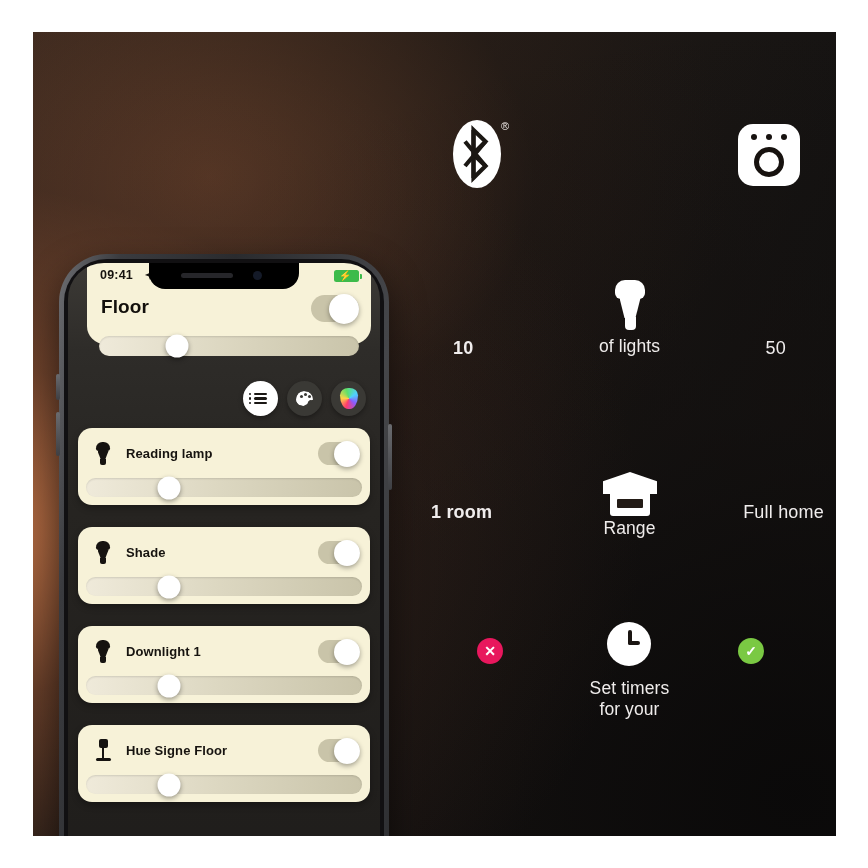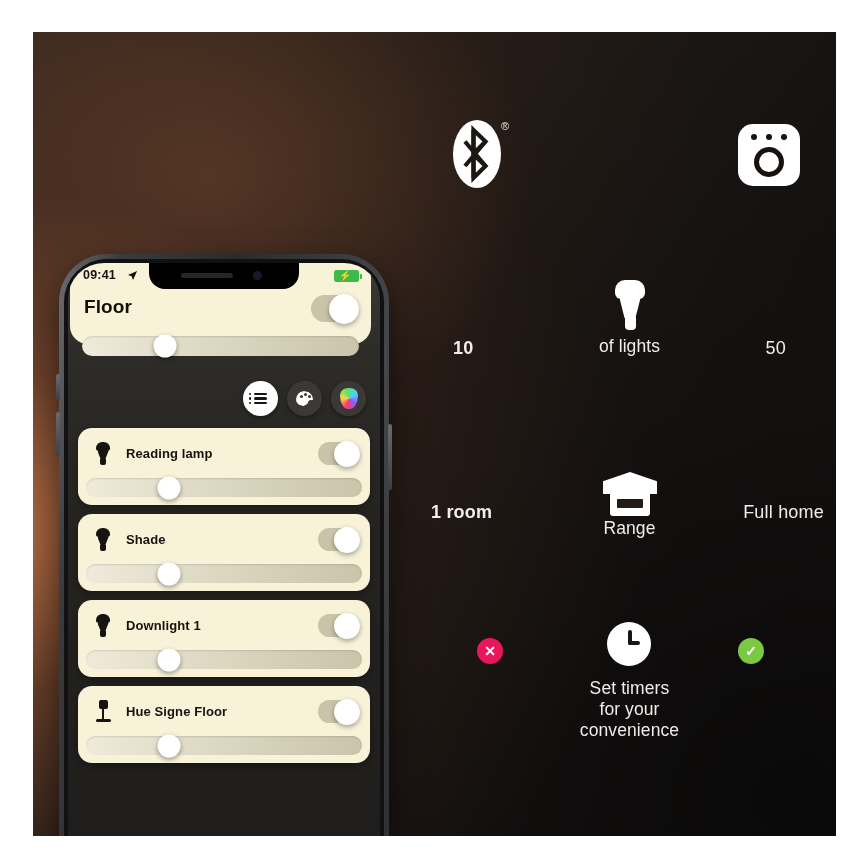--- a/index.html
+++ b/index.html
@@ -73,21 +73,21 @@
   .btn-pwr{position:absolute;right:-3px;width:4px;border-radius:2px;
        background:linear-gradient(180deg,#6a6b6f,#3e3f43);}
 
   
   .notch{position:absolute;left:50%;transform:translateX(-50%);top:0;width:150px;height:26px;
          background:#000;border-radius:0 0 16px 16px;z-index:6;}
   .notch .spk{position:absolute;left:32px;top:10px;width:52px;height:5px;border-radius:3px;background:#26262a;}
   .notch .cam{position:absolute;left:104px;top:8px;width:9px;height:9px;border-radius:50%;background:#141a28;}
 
   
-  .hdr-card{position:absolute;left:2px;top:0;right:9px;height:81px;background:#f7f2d8;
+  .hdr-card{position:absolute;left:19px;top:0;right:9px;height:81px;background:#f7f2d8;
             border-radius:0 0 18px 18px;z-index:5;}
   .statusbar{position:absolute;left:0;top:0;right:0;height:26px;}
   .st-time{position:absolute;left:13px;top:5px;font-size:12.5px;font-weight:700;color:#15120e;letter-spacing:.2px;}
   .st-arrow{position:absolute;left:57px;top:7px;width:11px;height:11px;}
   .st-batt{position:absolute;right:12px;top:7px;width:25px;height:12px;border-radius:2.5px;background:#3dbb4a;}
   .st-batt:after{content:"";position:absolute;right:-3px;top:3.5px;width:2px;height:5px;background:#3dbb4a;border-radius:0 1px 1px 0;}
   .st-bolt{position:absolute;right:19px;top:8px;font-size:10px;color:#fff;line-height:10px;}
   .hdr-title{position:absolute;left:14px;top:33px;font-size:19px;font-weight:700;color:#13100c;letter-spacing:.1px;}
   .hdr-toggle{position:absolute;right:12px;top:32px;}
   .hdr-slider{position:absolute;left:12px;right:12px;top:73px;height:20px;}
@@ -95,21 +95,21 @@
   
   .tabs{position:absolute;right:14px;top:118px;display:flex;gap:9px;z-index:4;}
   .tab{width:35px;height:35px;border-radius:50%;background:#3a3935;display:flex;align-items:center;
        justify-content:center;box-shadow:0 2px 5px rgba(0,0,0,.35);}
   .tab.active{background:#fff;}
   .tab .lines span{display:block;width:13px;height:2.2px;background:#1a1714;border-radius:1.5px;margin:2.6px 0;position:relative;}
   .tab .lines span:before{content:"";position:absolute;left:-5px;top:0;width:2.2px;height:2.2px;border-radius:50%;background:#1a1714;}
 
   
   .list{position:absolute;left:10px;right:10px;top:165px;bottom:0;}
-  .lcard{position:relative;height:77px;background:#f7f2d8;border-radius:14px;margin-bottom:9px;
+  .lcard{position:relative;height:77px;background:#f7f2d8;border-radius:14px;margin-bottom:22px;
          box-shadow:0 3px 7px rgba(0,0,0,.3);overflow:hidden;}
   .lcard .ic{position:absolute;left:14px;top:14px;width:22px;height:24px;}
   .lcard .nm{position:absolute;left:48px;top:18px;font-size:13px;font-weight:700;color:#16130f;letter-spacing:.1px;}
   .lcard .tg{position:absolute;right:10px;top:14px;}
   .lcard .sl{position:absolute;left:8px;right:8px;top:50px;height:19px;}
 
   
   .toggle{width:48px;height:27px;border-radius:14px;background:#c9c4a9;position:relative;}
   .toggle .knob{position:absolute;right:0px;top:-1.5px;width:30px;height:30px;border-radius:50%;background:#fff;
                 box-shadow:0 2px 5px rgba(0,0,0,.35);}
@@ -201,21 +201,20 @@
     </div>
 
     <div class="cmp-row" style="top:590px;height:130px;">
       <div class="clock-ic" style="left:184px;top:0;">
         <div class="h hh"></div>
           <div class="h mm"></div>
       </div>
       <div class="cmp-center" style="top:56px;">
         <div class="cmp-label">Set timers</div>
         <div class="cmp-label">for your</div>
-        <div class="cmp-label">convenience</div>
       </div>
       <div class="badge" id="badge-x" style="left:54px;top:16px;background:#e8175d;">✕</div>
       <div class="badge" id="badge-chk" style="right:72px;top:16px;background:#7ac943;">✓</div>
     </div>
 
     <div id="phone">
       <div class="frame-outer"></div>
       <div class="btn-vol" style="top:120px;height:26px;"></div>
       <div class="btn-vol" style="top:158px;height:44px;"></div>
       <div class="btn-pwr" style="top:170px;height:66px;"></div>

